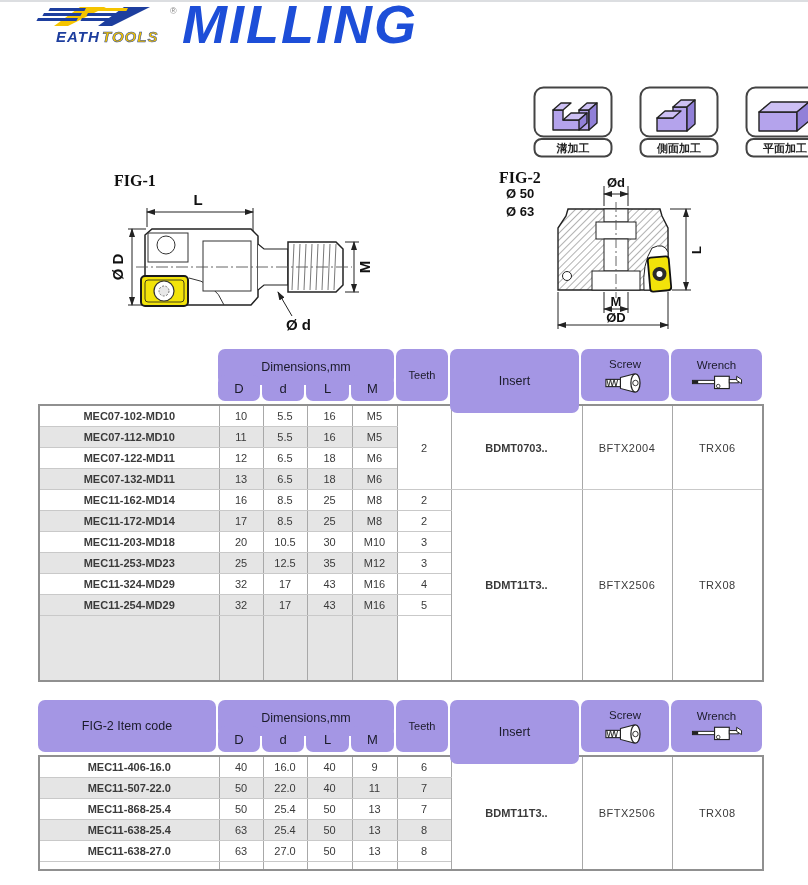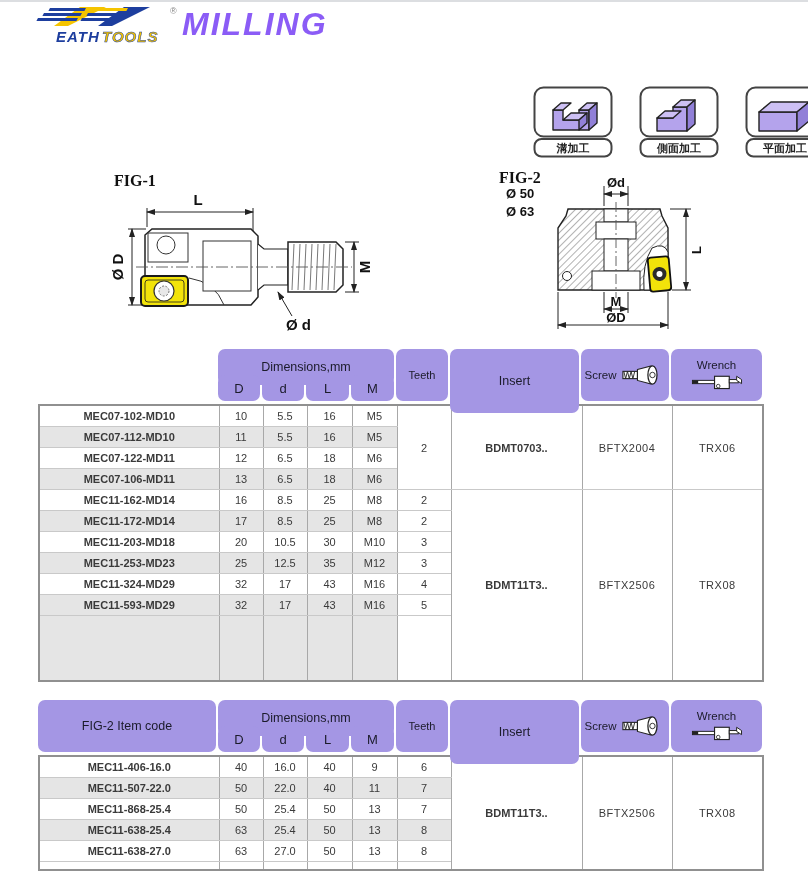--- a/index.html
+++ b/index.html
@@ -1,21 +1,21 @@
 <!DOCTYPE html>
 <html><head>
 <meta charset="utf-8">
 <style>
   html,body{margin:0;padding:0;background:#fff;}
   .page{position:relative;width:808px;height:885px;background:#fff;overflow:hidden;
         font-family:"Liberation Sans",sans-serif;border-top:2px solid #dcdee1;box-sizing:border-box;}
   
   .logo{position:absolute;left:28px;top:2px;width:152px;height:46px;}
-  .milling{position:absolute;left:182px;top:-2px;font-size:32px;font-weight:bold;font-style:italic;
-           color:#8b5cf6;letter-spacing:2px;line-height:48px;white-space:nowrap;}
+  .milling{position:absolute;left:182px;top:-2px;font-size:54px;font-weight:bold;font-style:italic;
+           color:#1d4ed8;letter-spacing:2px;line-height:48px;white-space:nowrap;}
   
   .icons{position:absolute;left:533px;top:84px;display:flex;gap:26px;}
   .micon{width:80px;height:72px;}
   
   .figlab{position:absolute;font-family:"Liberation Serif",serif;font-weight:bold;font-size:16px;color:#111;margin-top:12px;}
   .fig1lab{left:114px;top:158px;}
   .fig2lab{left:499px;top:155px;}
   .fig1svg{position:absolute;left:100px;top:176px;}
   .fig2svg{position:absolute;left:492px;top:170px;}
   .dimtxt{font-family:"Liberation Sans",sans-serif;font-weight:bold;font-size:15px;fill:#111;}
@@ -27,21 +27,21 @@
   .hblk{position:absolute;background:#a496e4;border-radius:7px;display:flex;align-items:center;
         justify-content:center;color:#1b1b2a;box-sizing:border-box;text-align:center;}
   .h-item{left:0;top:0;width:178px;height:52px;font-size:12.5px;}
   .h-dims{left:180px;top:0;width:176px;height:36px;font-size:12.5px;}
   .h-D{left:180px;top:26px;width:42px;height:26px;font-size:13px;}
   .h-d{left:224px;top:26px;width:42px;height:26px;font-size:13px;}
   .h-L{left:268px;top:26px;width:43px;height:26px;font-size:13px;}
   .h-M{left:313px;top:26px;width:43px;height:26px;font-size:13px;}
   .h-teeth{left:358px;top:0;width:52px;height:52px;font-size:11px;}
   .h-insert{left:412px;top:0;width:129px;height:64px;font-size:12.5px;}
-  .h-screw{left:543px;top:0;width:88px;height:52px;flex-direction:row;font-size:11.5px;gap:3px;}
+  .h-screw{left:543px;top:0;width:88px;height:52px;flex-direction:column;font-size:11.5px;gap:3px;}
   .h-wrench{left:633px;top:0;width:91px;height:52px;flex-direction:column;font-size:11.5px;gap:2px;}
   
   table.tb{border-collapse:collapse;table-layout:fixed;width:724px;margin-top:3px;
            border:2px solid #909090;}
   table.tb td{border-left:1px solid #a8a8a8;border-right:1px solid #a8a8a8;
               border-top:1px solid #c9c9c9;border-bottom:1px solid #c9c9c9;
               height:20px;padding:0;text-align:center;vertical-align:middle;
               font-size:11px;color:#3a3a3a;overflow:hidden;white-space:nowrap;}
   td.c-item{font-weight:bold;color:#141414;font-size:11.5px;}
   td.c-insert{font-weight:bold;color:#1e1e1e;font-size:11.5px;}
@@ -282,21 +282,21 @@
             <td class="c-dim shade">M5</td>
           </tr>
           <tr>
             <td class="c-item">MEC07-122-MD11</td>
             <td class="c-dim">12</td>
             <td class="c-dim">6.5</td>
             <td class="c-dim">18</td>
             <td class="c-dim">M6</td>
           </tr>
           <tr>
-            <td class="c-item shade">MEC07-106-MD11</td>
+            <td class="c-item shade">MEC07-132-MD11</td>
             <td class="c-dim shade">13</td>
             <td class="c-dim shade">6.5</td>
             <td class="c-dim shade">18</td>
             <td class="c-dim shade">M6</td>
           </tr>
           <tr>
             <td class="c-item">MEC11-162-MD14</td>
             <td class="c-dim">16</td>
             <td class="c-dim">8.5</td>
             <td class="c-dim">25</td>
@@ -332,21 +332,21 @@
           </tr>
           <tr>
             <td class="c-item">MEC11-324-MD29</td>
             <td class="c-dim">32</td>
             <td class="c-dim">17</td>
             <td class="c-dim">43</td>
             <td class="c-dim">M16</td>
             <td class="c-teeth">4</td>
           </tr>
           <tr>
-            <td class="c-item shade">MEC11-593-MD29</td>
+            <td class="c-item shade">MEC11-254-MD29</td>
             <td class="c-dim shade">32</td>
             <td class="c-dim shade">17</td>
             <td class="c-dim shade">43</td>
             <td class="c-dim shade">M16</td>
             <td class="c-teeth">5</td>
           </tr>
           <tr>
             <td class="c-fill shade" style="height: 64px;"></td>
             <td class="c-fill shade" style="height: 64px;"></td>
             <td class="c-fill shade" style="height: 64px;"></td>

